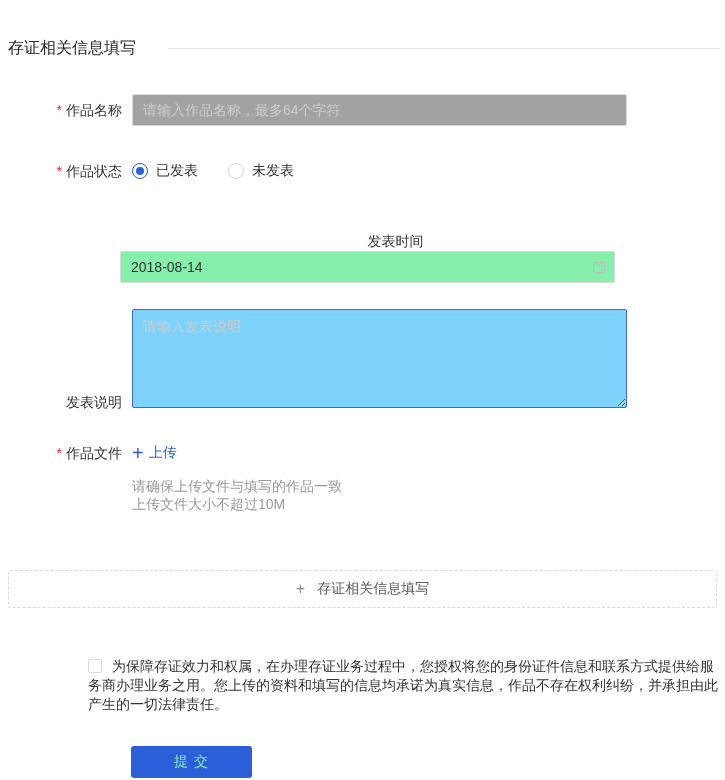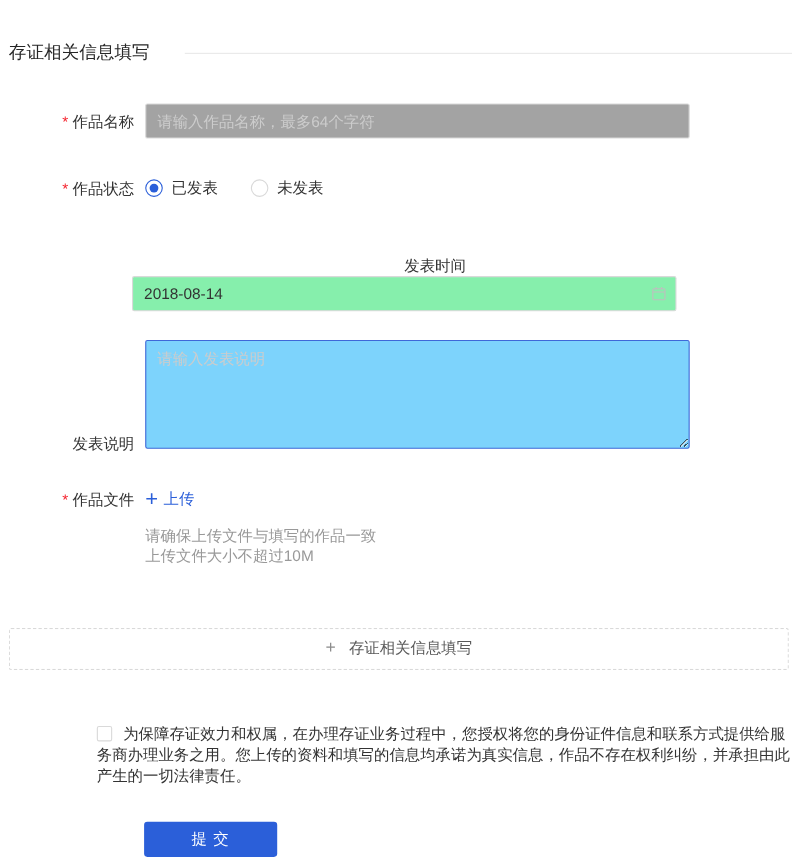--- a/index.html
+++ b/index.html
@@ -93,21 +93,21 @@
   .agreement { margin:49px 5px 0 88px; font-size:14px; line-height:19px; color:#333; }
   .checkbox {
     display:inline-block; width:14px; height:14px; vertical-align:-2px;
     border:1px solid #d9d9d9; border-radius:2px; background:#fff;
     margin-right:10px; cursor:pointer;
   }
 
   
   .submit-btn {
     display:block; margin:32px 0 0 131px; width:121px; height:32px;
-    background:#2b5fd9; color:#ffffff; border:none; border-radius:3px;
+    background:#2b5fd9; color:#86efac; border:none; border-radius:3px;
     font-size:14px; font-family:inherit; cursor:pointer; letter-spacing:1px;
   }
 </style>
 </head>
 <body>
 
 <div class="page">
 
   <div class="title-row">
     <div class="page-title">存证相关信息填写</div>

